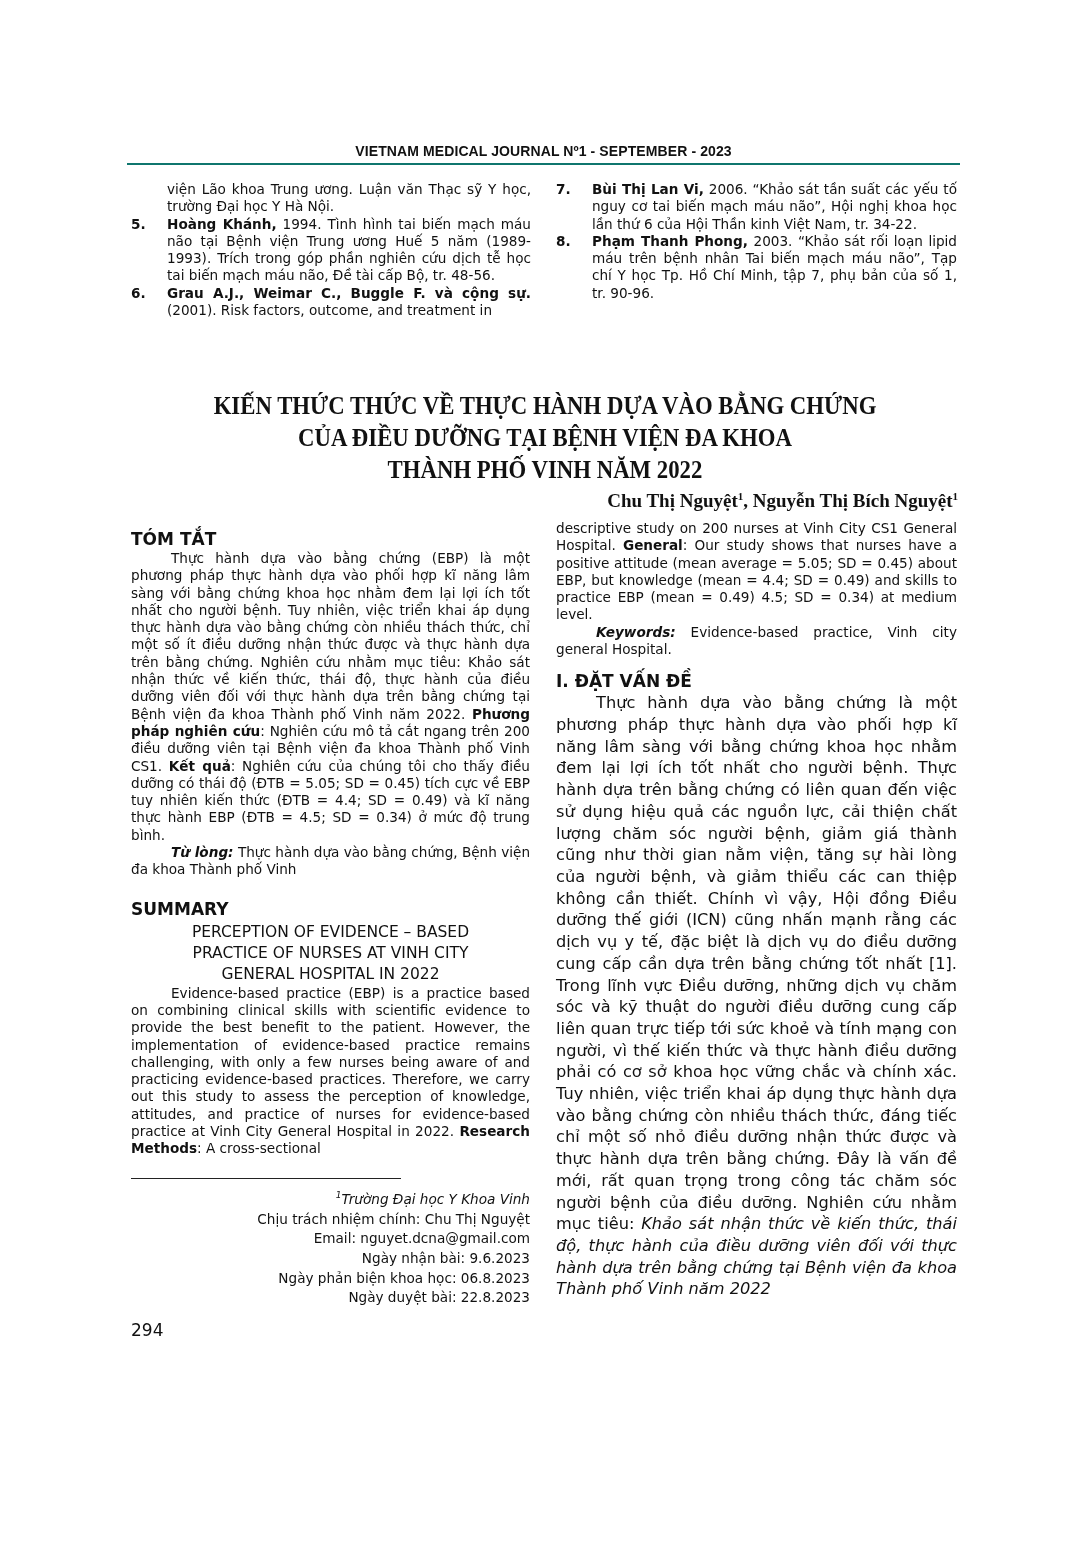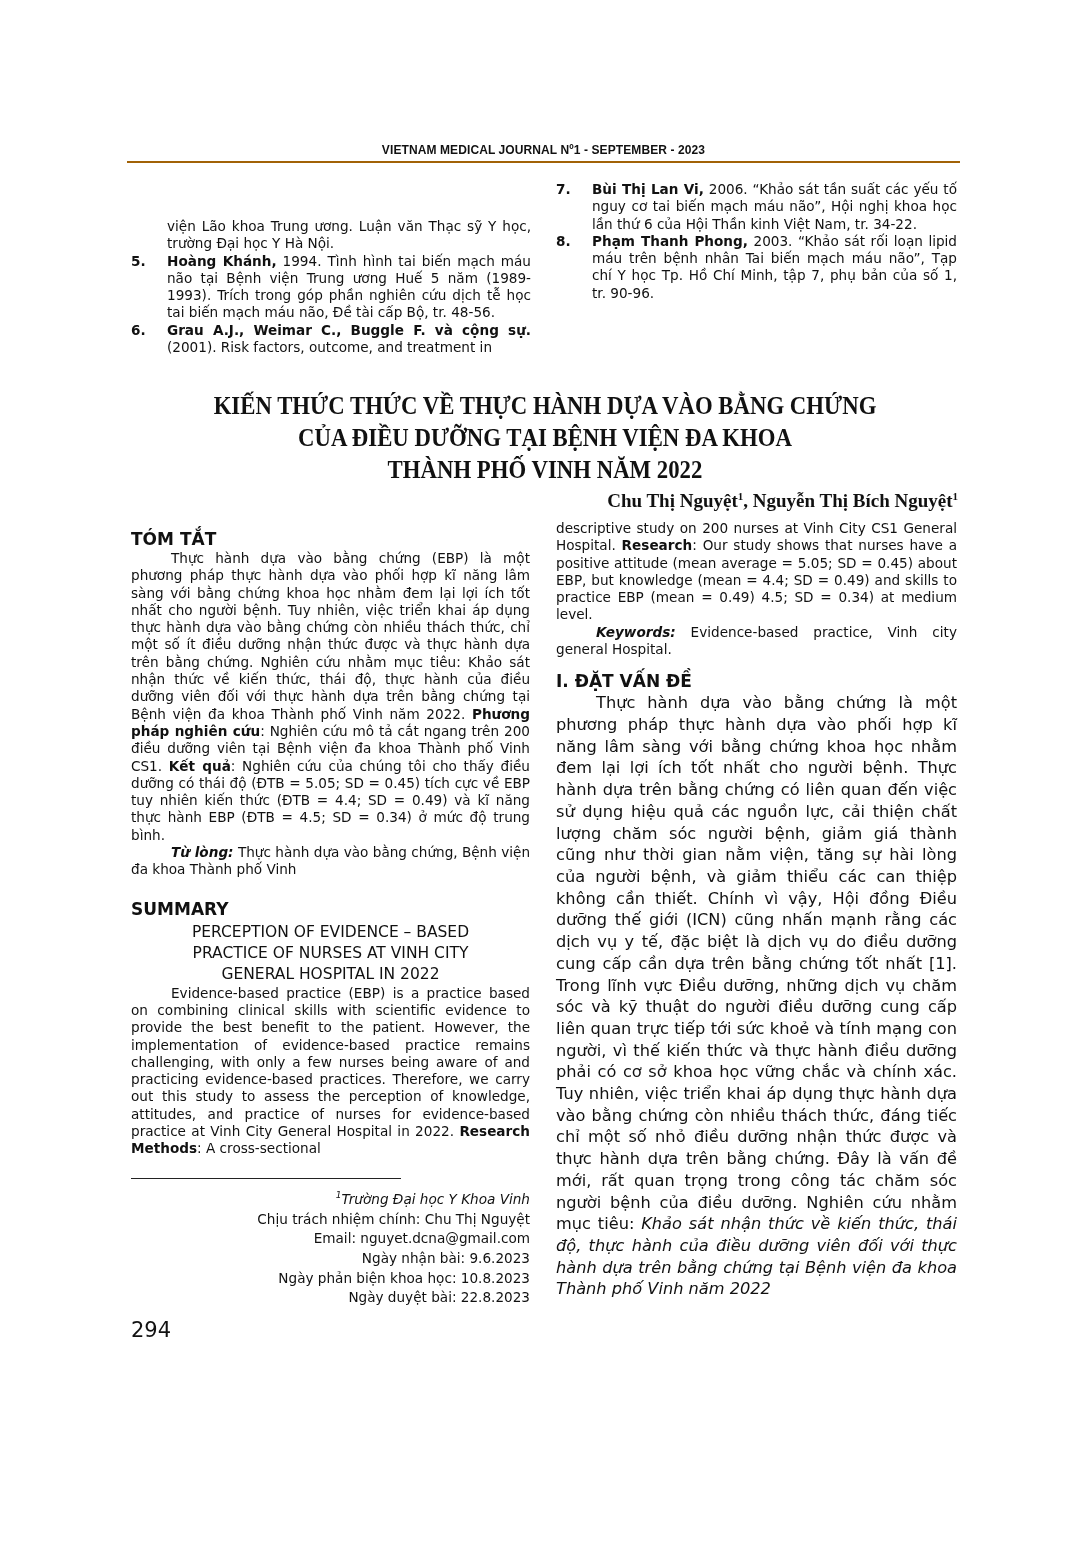--- a/index.html
+++ b/index.html
@@ -1,21 +1,21 @@
 <!DOCTYPE html>
 <html><head>
 <meta charset="utf-8">
 <style>
   html, body { margin: 0; padding: 0; background: #ffffff; }
   body { width: 1090px; height: 1541px; position: relative; overflow: hidden; color: #111; }
   .header {
     position: absolute; left: 127px; top: 143px; width: 833px;
     text-align: center; font-family: "Liberation Sans", sans-serif; font-weight: bold;
-    font-size: 12px; letter-spacing: 0.1px; padding-bottom: 4px;
-    border-bottom: 2px solid #a16207;
+    font-size: 14px; letter-spacing: 0.1px; padding-bottom: 4px;
+    border-bottom: 2px solid #0f766e;
   }
   .col { position: absolute; font-family: "DejaVu Sans", sans-serif; font-size: 13.6px; line-height: 17.3px; text-align: justify; }
   .ref { display: flex; }
   .ref .num { width: 36px; flex: none; font-weight: bold; }
   .ref .txt { flex: 1; text-align: justify; }
   .ref.cont .txt { margin-left: 36px; }
   .title {
     position: absolute; left: 130px; top: 390px; width: 830px; text-align: center;
     font-family: "Liberation Serif", serif; font-weight: bold; font-size: 24.5px; line-height: 32px;
     transform: scaleX(0.93); transform-origin: center top;
@@ -24,28 +24,28 @@
     position: absolute; right: 132px; top: 490px;
     font-family: "Liberation Serif", serif; font-weight: bold; font-size: 19px;
   }
   .authors sup { font-size: 11px; }
   h2.sec { margin: 0; font-family: "DejaVu Sans", sans-serif; font-weight: bold; font-size: 17px; line-height: 22px; }
   .indent { text-indent: 40px; }
   .sum-title { text-align: center; font-weight: normal; font-size: 15.5px; line-height: 21px; margin: 2px 0 0 0; }
   .body-lg { font-size: 16.2px; line-height: 21.7px; }
   .footrule { width: 270px; border-top: 1px solid #222; margin: 0 0 8px 0; }
   .footnote { font-size: 13.6px; line-height: 19.6px; text-align: right; }
-  .pagenum { font-size: 21px; margin-top: 14px; }
+  .pagenum { font-size: 17px; margin-top: 14px; }
 </style>
 </head>
 <body>
 
 <div class="header">VIETNAM MEDICAL JOURNAL Nº1 - SEPTEMBER - 2023</div>
 
-<div class="col" style="left:131px; top:181px; width:400px;margin-top:37px;">
+<div class="col" style="left:131px; top:181px; width:400px;">
   <div class="ref cont">
     <span class="txt">viện Lão khoa Trung ương. Luận văn Thạc sỹ Y học, trường Đại học Y Hà Nội.</span>
   </div>
   <div class="ref">
     <span class="num">5.</span>
     <span class="txt"><b>Hoàng Khánh,</b><span> 1994. Tình hình tai biến mạch máu não tại Bệnh viện Trung ương Huế 5 năm (1989-1993). Trích trong góp phần nghiên cứu dịch tễ học tai biến mạch máu não, Đề tài cấp Bộ, tr. 48-56.</span></span>
   </div>
   <div class="ref">
     <span class="num">6.</span>
     <span class="txt"><b>Grau A.J., Weimar C., Buggle F. và cộng sự.</b><span> (2001). Risk factors, outcome, and treatment in</span></span>
@@ -86,25 +86,25 @@
   </div>
   <p class="indent" style="margin:0;"><span>Evidence-based practice (EBP) is a practice based on combining clinical skills with scientific evidence to provide the best benefit to the patient. However, the implementation of evidence-based practice remains challenging, with only a few nurses being aware of and practicing evidence-based practices. Therefore, we carry out this study to assess the perception of knowledge, attitudes, and practice of nurses for evidence-based practice at Vinh City General Hospital in 2022. </span><b>Research Methods</b><span>: A cross-sectional</span></p>
 
   <div style="height:20px;"></div>
   <div class="footrule"></div>
   <div class="footnote">
     <div><i><sup style="font-size:9px;">1</sup><span>Trường Đại học Y Khoa Vinh</span></i></div>
     <div>Chịu trách nhiệm chính: Chu Thị Nguyệt</div>
     <div>Email: nguyet.dcna@gmail.com</div>
     <div>Ngày nhận bài: 9.6.2023</div>
-    <div>Ngày phản biện khoa học: 10.8.2023</div>
+    <div>Ngày phản biện khoa học: 06.8.2023</div>
     <div>Ngày duyệt bài: 22.8.2023</div>
   </div>
   <div class="pagenum">294</div>
 </div>
 
 <div class="col" style="left:556px; top:520px; width:401px;">
-  <p style="margin:0;"><span>descriptive study on 200 nurses at Vinh City CS1 General Hospital. </span><b>Research</b><span>: Our study shows that nurses have a positive attitude (mean average = 5.05; SD = 0.45) about EBP, but knowledge (mean = 4.4; SD = 0.49) and skills to practice EBP (mean = 0.49) 4.5; SD = 0.34) at medium level.</span></p>
+  <p style="margin:0;"><span>descriptive study on 200 nurses at Vinh City CS1 General Hospital. </span><b>General</b><span>: Our study shows that nurses have a positive attitude (mean average = 5.05; SD = 0.45) about EBP, but knowledge (mean = 4.4; SD = 0.49) and skills to practice EBP (mean = 0.49) 4.5; SD = 0.34) at medium level.</span></p>
   <p class="indent" style="margin:0;"><b><i>Keywords:</i></b><span> Evidence-based practice, Vinh city general Hospital.</span></p>
 
   <h2 class="sec" style="margin-top:12px;">I. ĐẶT VẤN ĐỀ</h2>
   <p class="indent body-lg" style="margin:0;"><span>Thực hành dựa vào bằng chứng là một phương pháp thực hành dựa vào phối hợp kĩ năng lâm sàng với bằng chứng khoa học nhằm đem lại lợi ích tốt nhất cho người bệnh. Thực hành dựa trên bằng chứng có liên quan đến việc sử dụng hiệu quả các nguồn lực, cải thiện chất lượng chăm sóc người bệnh, giảm giá thành cũng như thời gian nằm viện, tăng sự hài lòng của người bệnh, và giảm thiểu các can thiệp không cần thiết. Chính vì vậy, Hội đồng Điều dưỡng thế giới (ICN) cũng nhấn mạnh rằng các dịch vụ y tế, đặc biệt là dịch vụ do điều dưỡng cung cấp cần dựa trên bằng chứng tốt nhất [1]. Trong lĩnh vực Điều dưỡng, những dịch vụ chăm sóc và kỹ thuật do người điều dưỡng cung cấp liên quan trực tiếp tới sức khoẻ và tính mạng con người, vì thế kiến thức và thực hành điều dưỡng phải có cơ sở khoa học vững chắc và chính xác. Tuy nhiên, việc triển khai áp dụng thực hành dựa vào bằng chứng còn nhiều thách thức, đáng tiếc chỉ một số nhỏ điều dưỡng nhận thức được và thực hành dựa trên bằng chứng. Đây là vấn đề mới, rất quan trọng trong công tác chăm sóc người bệnh của điều dưỡng. Nghiên cứu nhằm mục tiêu: </span><i>Khảo sát nhận thức về kiến thức, thái độ, thực hành của điều dưỡng viên đối với thực hành dựa trên bằng chứng tại Bệnh viện đa khoa Thành phố Vinh năm 2022</i></p>
 </div>
 
 </body></html>

